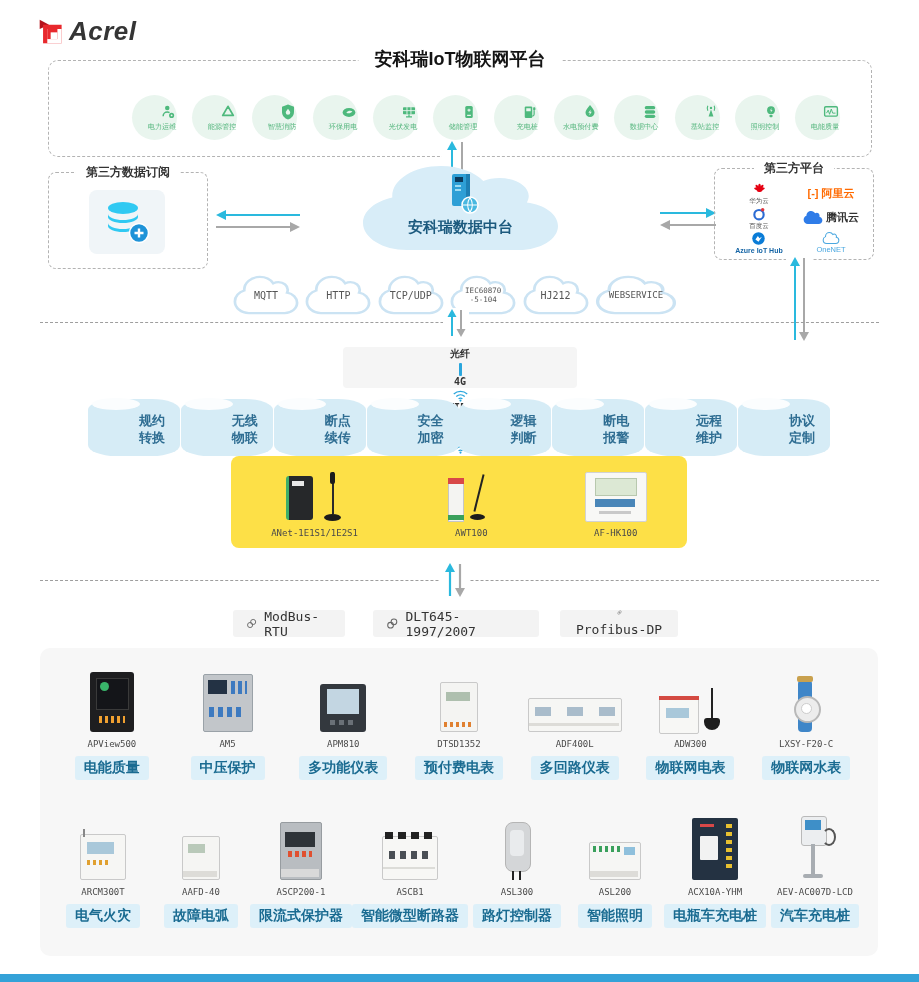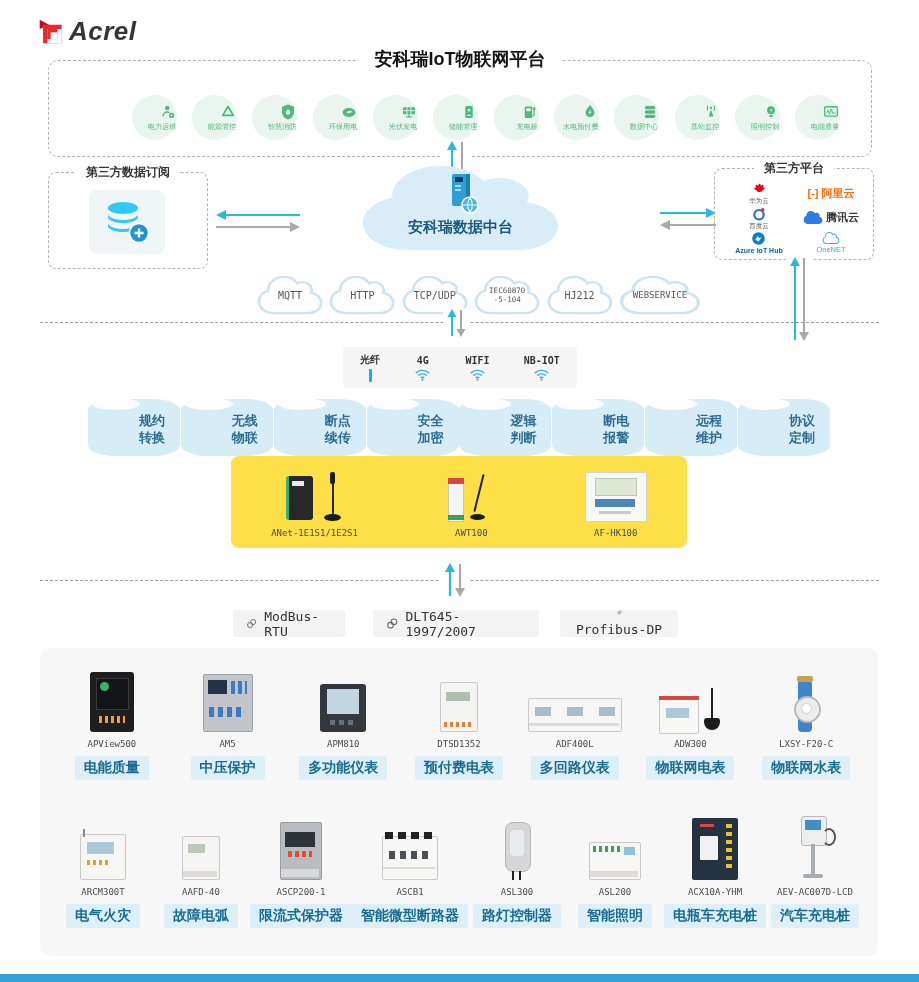--- a/index.html
+++ b/index.html
@@ -42,36 +42,36 @@
              grid-template-columns:1fr 1fr;grid-template-rows:1fr 1fr 1fr;align-items:center;justify-items:center;}
   .plat{display:flex;flex-direction:column;align-items:center;line-height:1;}
   .plat-inline{flex-direction:row;gap:3px;align-items:center;}
   .plat-tiny{font-size:6.5px;color:#555;margin-top:1px;}
   .plat-ali{font-size:11px;font-weight:bold;color:#ff6a00;white-space:nowrap;}
   .plat-tencent{font-size:11px;color:#333;font-weight:bold;}
   .plat-azure{font-size:7px;font-weight:bold;color:#1464a5;margin-top:1px;}
   .plat-onenet{font-size:7.5px;color:#49a7e0;margin-top:1px;}
 
   
-  .pcloud-row{position:absolute;left:256px;top:272px;width:446px;display:flex;justify-content:space-between;}
+  .pcloud-row{position:absolute;left:232px;top:272px;width:446px;display:flex;justify-content:space-between;}
   .pcloud{position:relative;width:68px;height:46px;}
   .pcloud.wide{width:84px;}
   .pcloud svg{position:absolute;inset:0;width:100%;height:100%;}
   .pcloud-label{position:absolute;left:0;right:0;top:18px;text-align:center;font-size:10px;color:#555;
                 font-family:"DejaVu Sans Mono",monospace;white-space:pre-line;}
   .pcloud-label.small{font-size:7.5px;top:15px;line-height:1.15;}
 
   
   .divider{position:absolute;left:40px;width:839px;border-top:1px dashed #9e9e9e;}
   .arrow-svg{position:absolute;}
   .mask{background:#fff;}
 
   
   .net-box{position:absolute;left:343px;top:347px;width:234px;height:41px;background:#f5f5f5;border-radius:4px;
-           display:flex;align-items:center;justify-content:space-around;}
+           display:flex;align-items:center;justify-content:space-around;flex-direction:column;}
   .net-item{display:flex;flex-direction:column;align-items:center;gap:2px;}
   .net-label{font-size:10px;font-weight:bold;color:#333;}
   .fiber-bar{width:3px;height:13px;background:#2aa6dd;border-radius:1px;}
 
   
   .cyl-row{position:absolute;left:88px;top:399px;width:742px;display:flex;justify-content:space-between;}
   .cyl{position:relative;width:56px;height:57px;background:#d6ecf6;border-radius:28px/11px;
        display:flex;align-items:center;justify-content:center;padding-left:36px;}
   .cyl::before{content:'';position:absolute;top:-1px;left:4px;width:48px;height:12px;background:#fbfdfe;
                border-radius:50%;}

